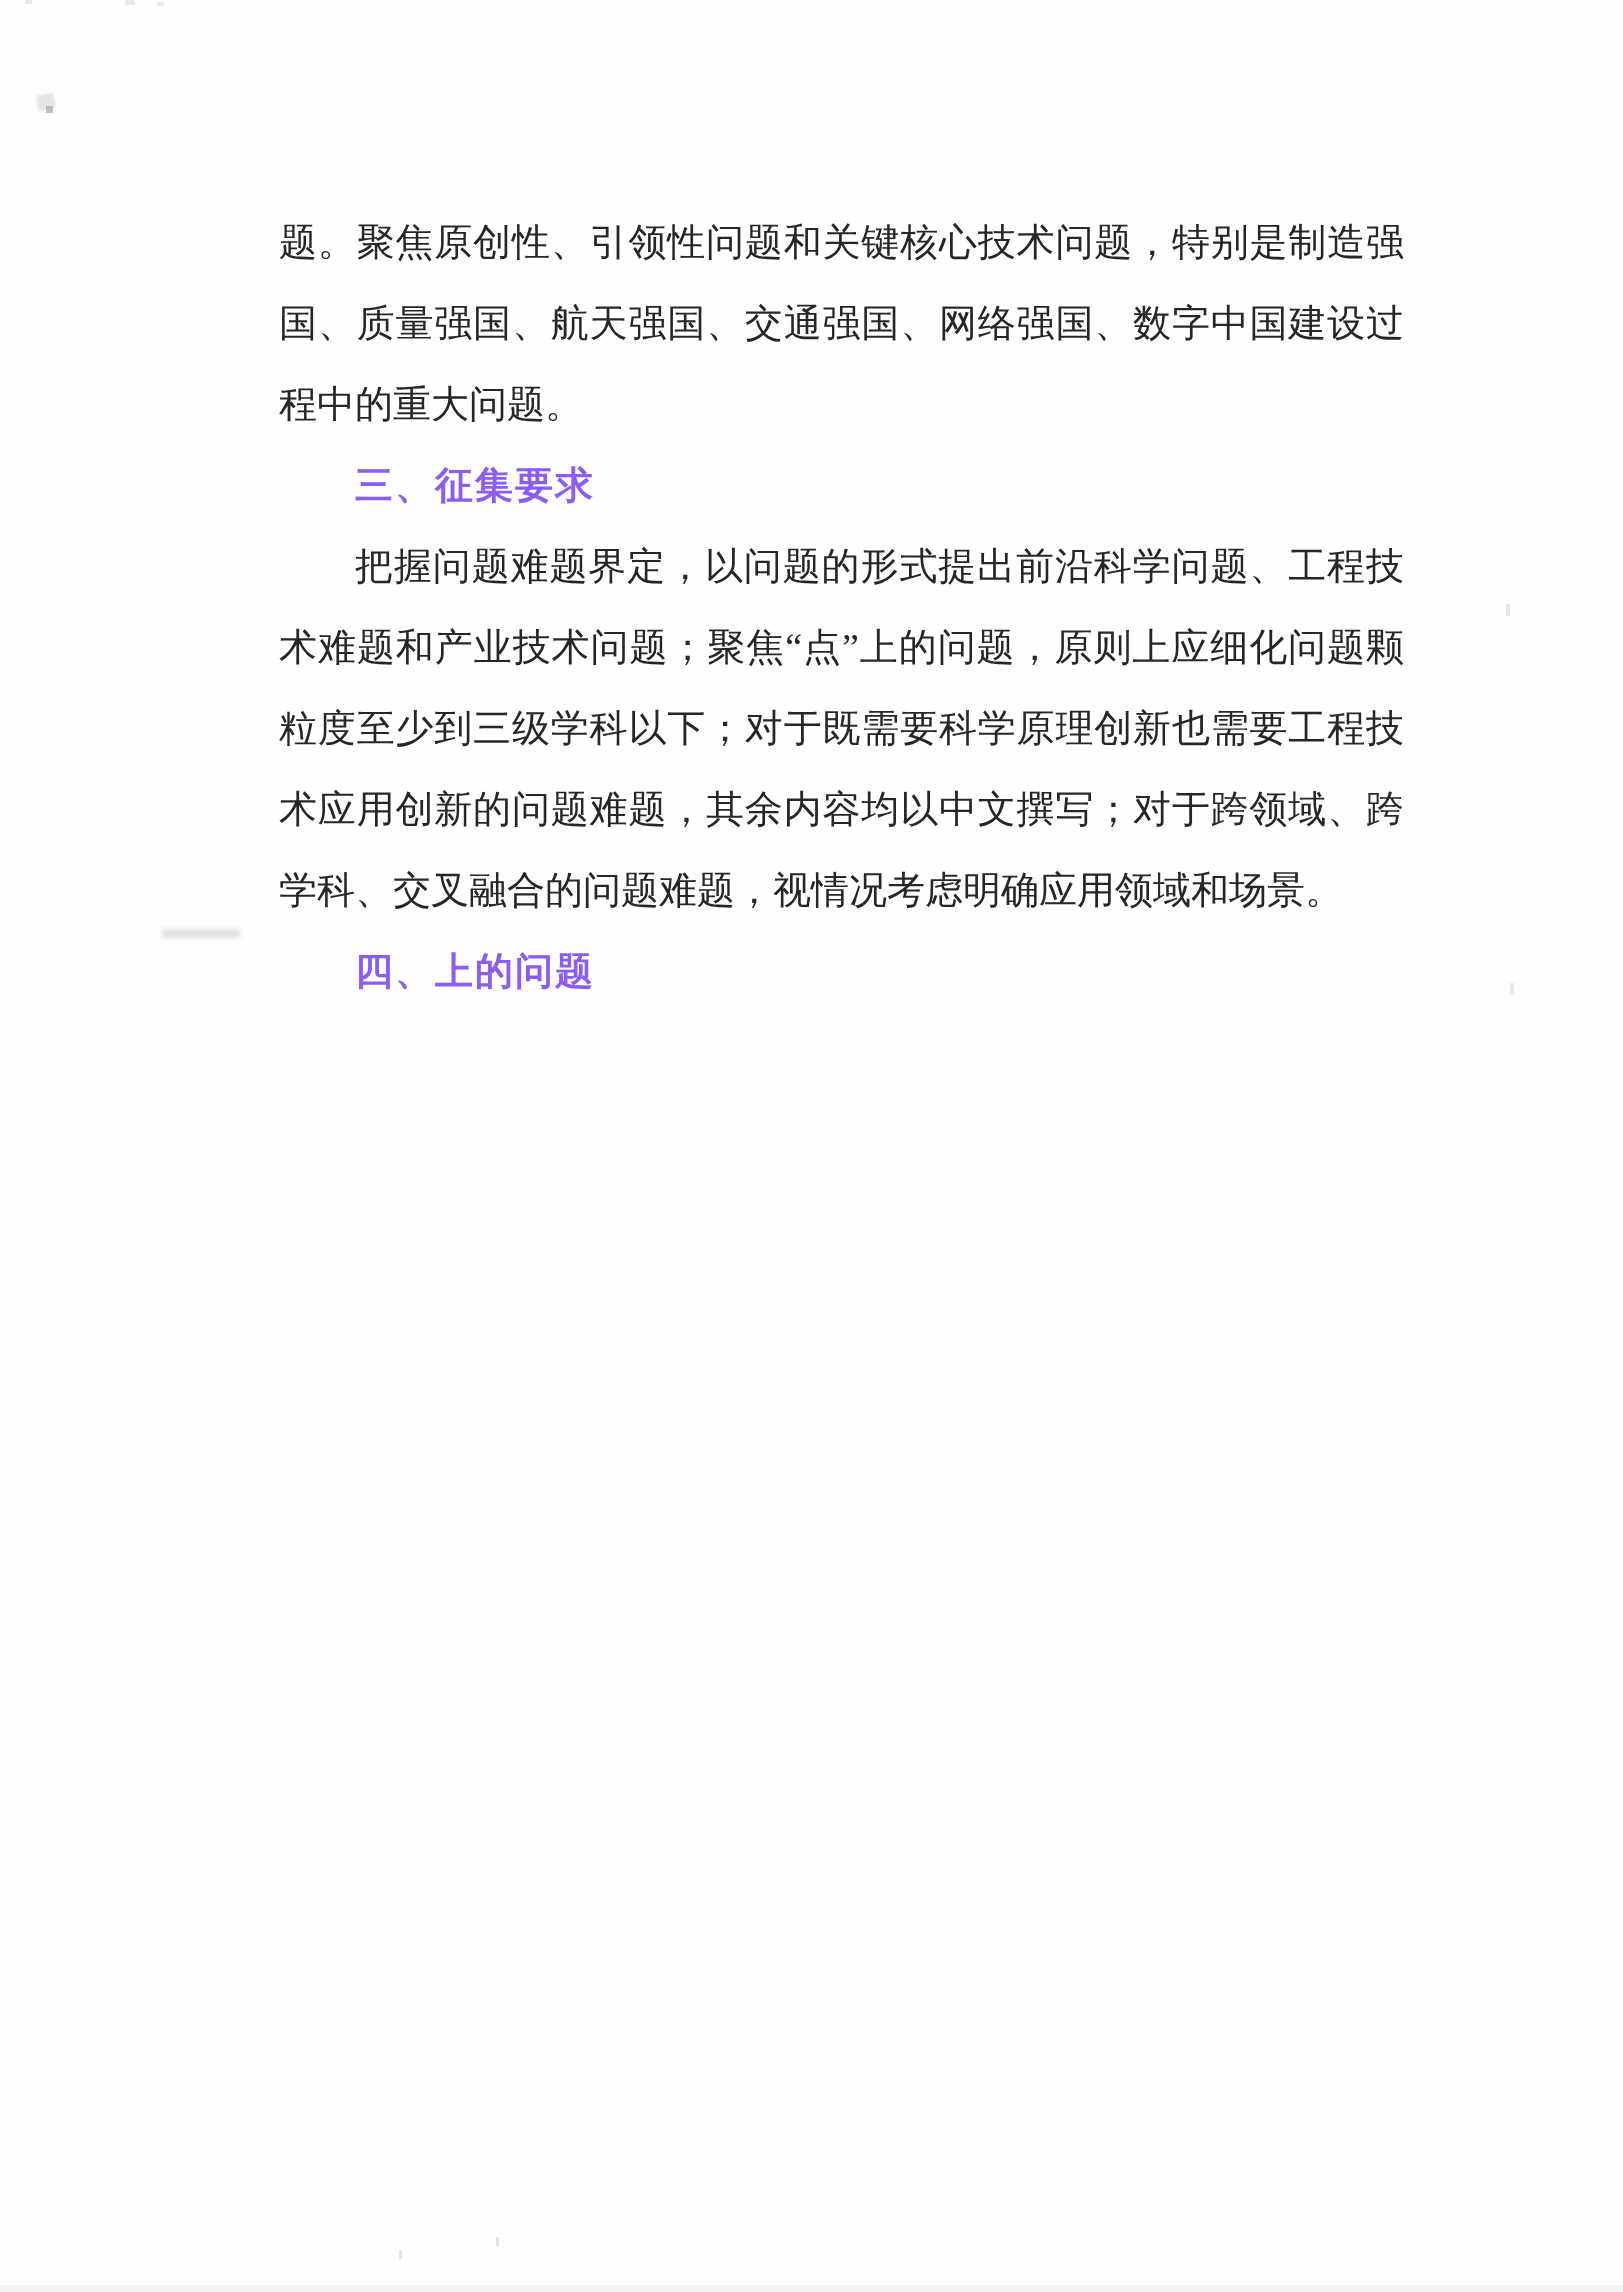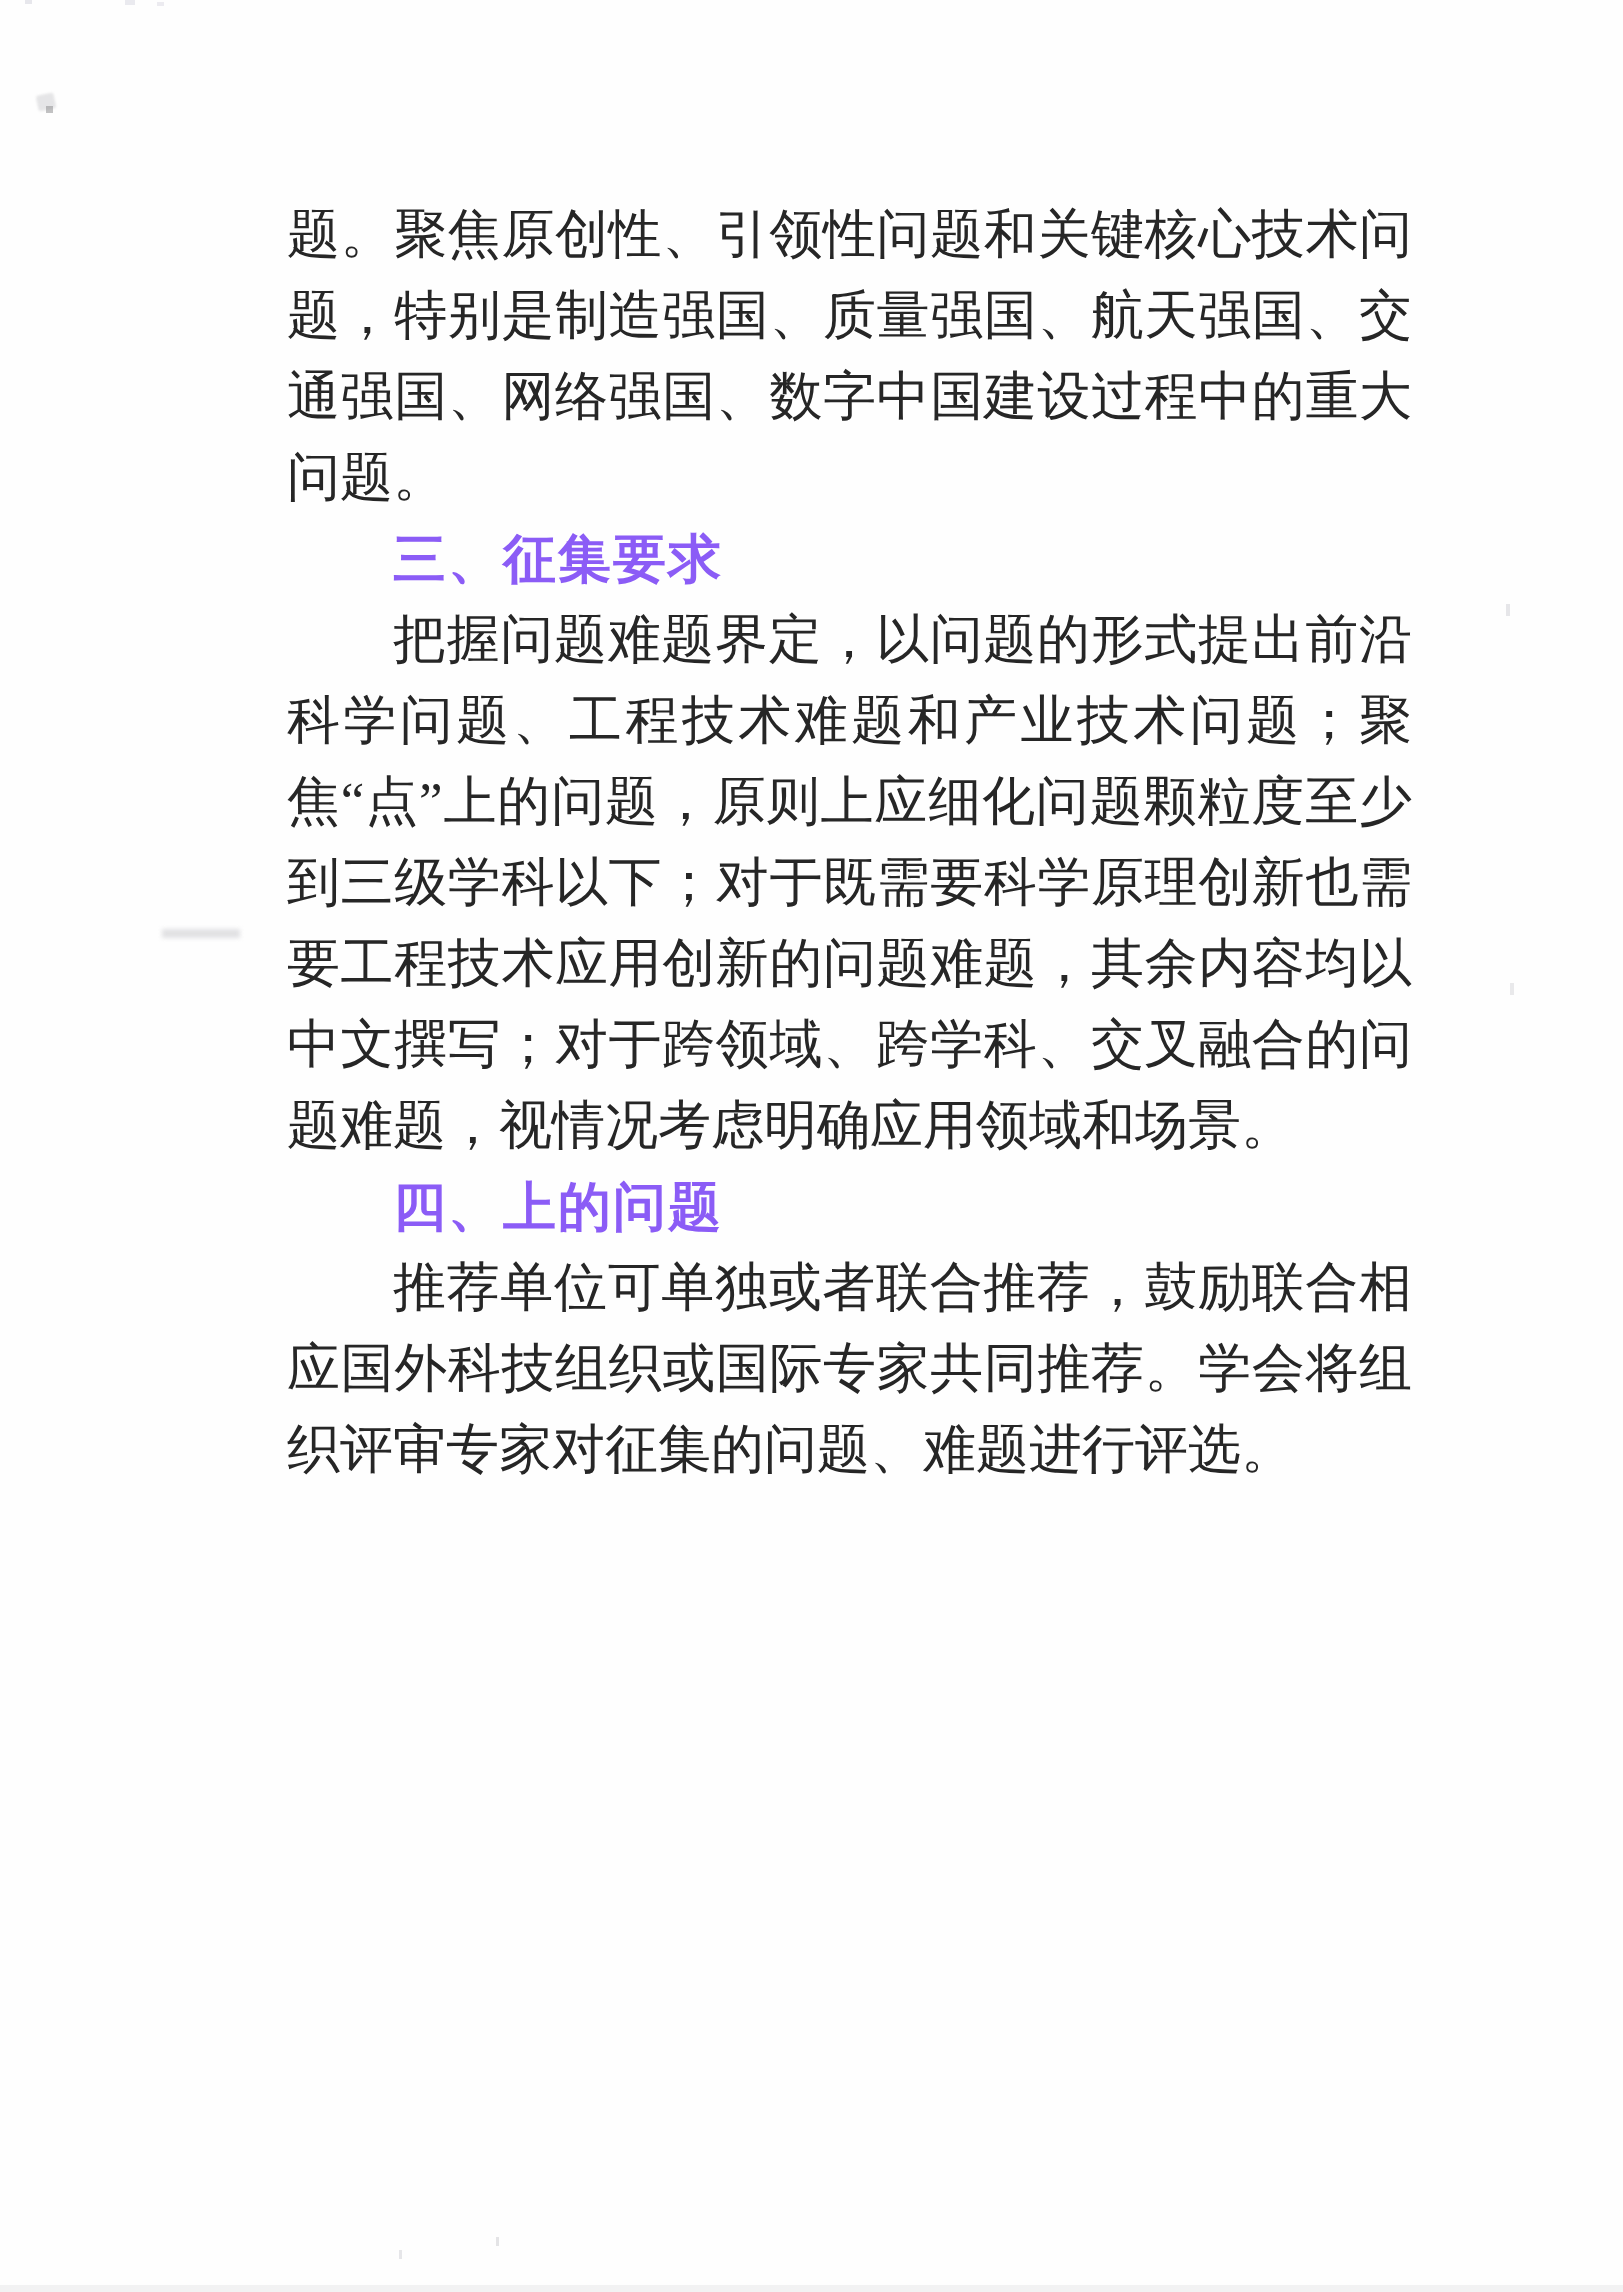--- a/index.html
+++ b/index.html
@@ -11,30 +11,29 @@
     position: relative;
     width: 1623px;
     height: 2293px;
     background: #fefefe;
     overflow: hidden;
     font-family: "Liberation Serif", "DejaVu Serif", serif;
   }
   .content {
     position: absolute;
     left: 279px;
-    top: 194px;
+    top: 202px;
     width: 1125px;
-    font-size: 53px;
+    font-size: 38px;
     line-height: 81px;
     color: #262626;
     text-align: justify;
     line-break: strict;
     word-spacing: 13.7px;
     font-kerning: none;
-    margin-left: 8px;
   }
   .content p {
     margin: 0;
     padding: 0;
   }
   .content p.indent {
     text-indent: 2em;
   }
   .content p.heading {
     font-family: "Liberation Sans", "DejaVu Sans", sans-serif;
@@ -97,17 +96,16 @@
   <div class="artifact speck-e"></div>
   <div class="artifact speck-f"></div>
   <div class="artifact speck-g"></div>
   <div class="artifact edge-bottom"></div>
 
   <main class="content" id="doc-body">
       <p class="body">题。聚焦原创性、引领性问题和关键核心技术问题，特别是制造强国、质量强国、航天强国、交通强国、网络强国、数字中国建设过程中的重大问题。</p>
       <p class="heading indent">三、征集要求</p>
       <p class="body indent">把握问题难题界定，以问题的形式提出前沿科学问题、工程技术难题和产业技术问题；聚焦“点”上的问题，原则上应细化问题颗粒度至少到三级学科以下；对于既需要科学原理创新也需要工程技术应用创新的问题难题，其余内容均以中文撰写；对于跨领域、跨学科、交叉融合的问题难题，视情况考虑明确应用领域和场景。</p>
       <p class="heading indent">四、上的问题</p>
-      <p class="body indent">推荐单位可单独或者联合推荐，鼓励联合相应国外科技组织或国际专家共同推荐。学会将组织评审专家对征集的问题、难题进行评选。</p>
     </main>
 
 </div>
 
 
 </body></html>

